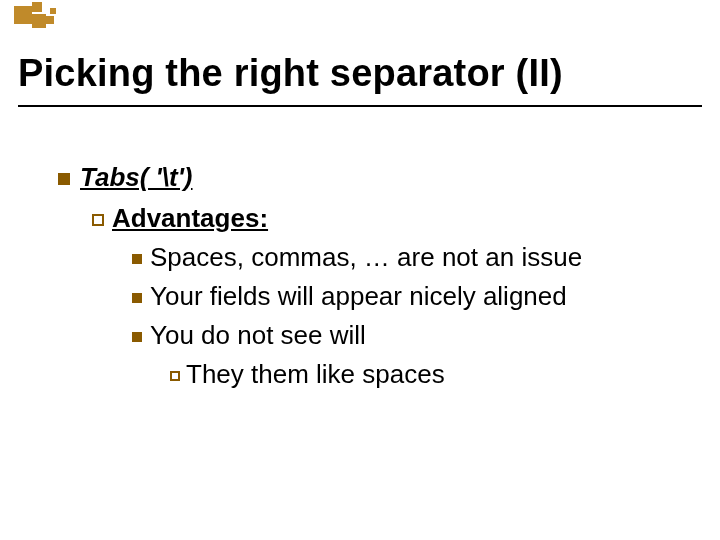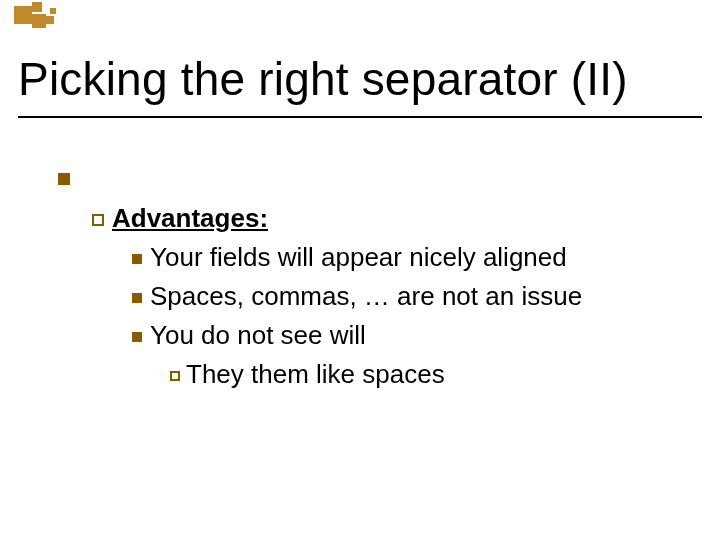--- a/index.html
+++ b/index.html
@@ -29,22 +29,22 @@
   .sqD { width: 8px;  height: 8px;  left: 46px; top: 16px; background:#e0c070; }
   .sqE { width: 6px;  height: 6px;  left: 50px; top: 8px;  background:#caa040; }
 
   .title-area {
     position: absolute;
     left: 18px;
     top: 52px;
     right: 18px;
   }
   .title {
-    font-size: 46px;
-    font-weight: 400;
+    font-size: 38px;
+    font-weight: 700;
     letter-spacing: 0.2px;
   }
   .title-rule {
     margin-top: 10px;
     height: 0;
     border-bottom: 2px solid #000;
   }
 
   .content {
     position: absolute;
@@ -110,33 +110,33 @@
 </div>
 
 <div class="title-area">
   <div class="title">Picking the right separator (II)</div>
   <div class="title-rule"></div>
 </div>
 
 <div class="content">
 
   <div class="lvl1">
-    <span class="bullet-sq"></span>
+    <span class="bullet-sq"></span><span class="label">Tabs( '\t')</span>
   </div>
 
   <div class="lvl2">
     <span class="bullet-hollow-sq"></span><span class="label">Advantages:</span>
   </div>
 
   <div class="lvl3">
-    <span class="bullet-sq-small"></span><span>Your fields will appear nicely aligned</span>
+    <span class="bullet-sq-small"></span><span>Spaces, commas, … are not an issue</span>
   </div>
 
   <div class="lvl3">
-    <span class="bullet-sq-small"></span><span>Spaces, commas, … are not an issue</span>
+    <span class="bullet-sq-small"></span><span>Your fields will appear nicely aligned</span>
   </div>
 
 
   <div class="lvl3">
     <span class="bullet-sq-small"></span><span>You do not see will</span>
   </div>
 
   <div class="lvl4">
     <span class="bullet-hollow-small"></span><span>They them like spaces</span>
   </div>

